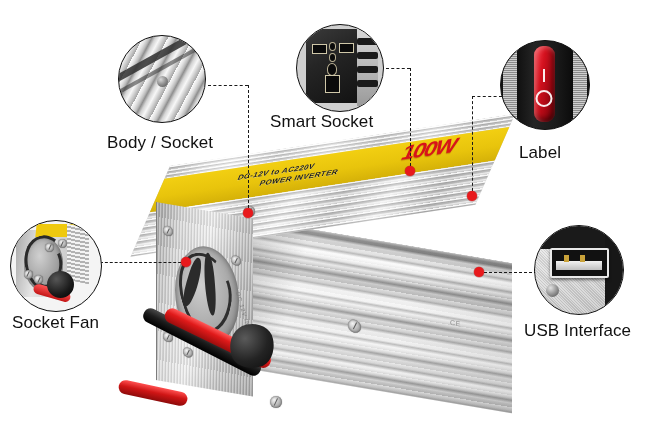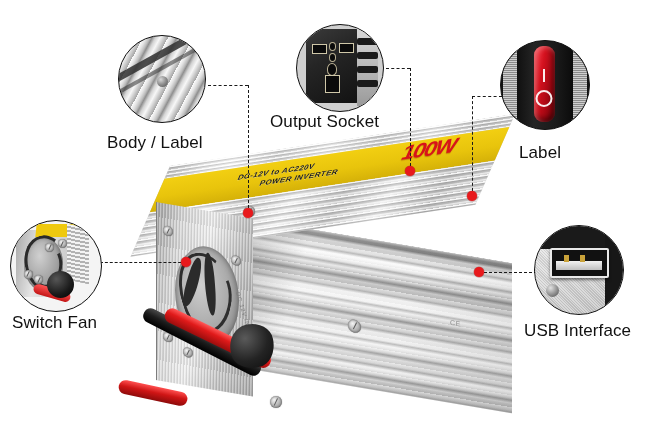--- a/index.html
+++ b/index.html
@@ -272,21 +272,21 @@
   <div class="dot" style="left:181px;top:257px;width:10px;height:10px;"></div>
 
   <div class="callout">
     <div class="circle zoom-body" style="left:118px;top:35px;width:88px;height:88px;">
       <div class="inner">
         <div class="dk"></div>
         <div class="dk dk2"></div>
         <div class="zoom-screw"></div>
       </div>
     </div>
-    <div class="caption" style="left:107px;top:133px;">Body / Label</div>
+    <div class="caption" style="left:107px;top:133px;">Body / Socket</div>
   </div>
 
   <div class="callout">
     <div class="circle zoom-socket" style="left:296px;top:24px;width:88px;height:88px;">
       <div class="inner">
         <div class="sock-body">
           <div class="sock-slot" style="left:12%;top:20%;width:24%;height:11%;"></div>
           <div class="sock-slot" style="right:10%;top:18%;width:24%;height:12%;"></div>
           <div class="sock-round" style="left:43%;top:17%;width:11%;height:10%;"></div>
           <div class="sock-round" style="left:43%;top:32%;width:11%;height:10%;"></div>
@@ -295,21 +295,21 @@
         </div>
         <div class="sock-rail">
           <div class="sock-vent" style="top:12%;"></div>
           <div class="sock-vent" style="top:30%;"></div>
           <div class="sock-vent" style="top:48%;"></div>
           <div class="sock-vent" style="top:66%;"></div>
         </div>
         <div class="screw" style="right:6%;bottom:6%;width:9px;height:9px;"></div>
       </div>
     </div>
-    <div class="caption" style="left:270px;top:112px;">Output Socket</div>
+    <div class="caption" style="left:270px;top:112px;">Smart Socket</div>
   </div>
 
   <div class="callout">
     <div class="circle zoom-switch" style="left:500px;top:40px;width:90px;height:90px;">
       <div class="inner">
         <div class="sw-tex"></div>
         <div class="sw-tex r"></div>
         <div class="sw-plate">
           <div class="sw-rocker">
             <div class="sw-i" title="I"></div>
@@ -350,16 +350,16 @@
         <div class="zf-arc" style="left:24%;top:28%;width:26%;height:40%;
              border-left-color:transparent;border-top-color:transparent;transform:rotate(10deg);"></div>
         <div class="screw" style="left:38%;top:24%;width:9px;height:9px;"></div>
         <div class="screw" style="left:52%;top:20%;width:9px;height:9px;"></div>
         <div class="screw" style="left:14%;top:54%;width:9px;height:9px;"></div>
         <div class="screw" style="left:26%;top:60%;width:9px;height:9px;"></div>
         <div class="zf-wire"></div>
         <div class="zf-grom"></div>
       </div>
     </div>
-    <div class="caption" style="left:12px;top:313px;">Switch Fan</div>
+    <div class="caption" style="left:12px;top:313px;">Socket Fan</div>
   </div>
 
 </div>
 
 </body></html>

